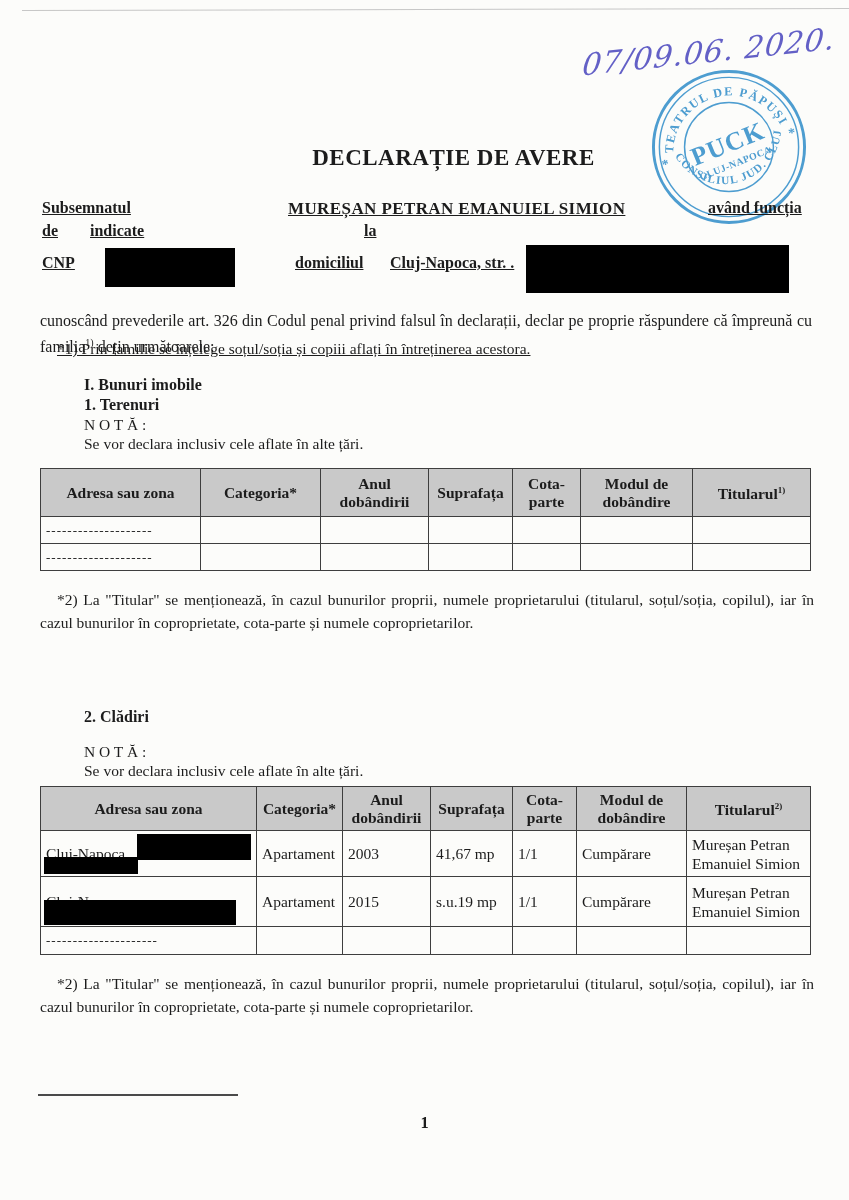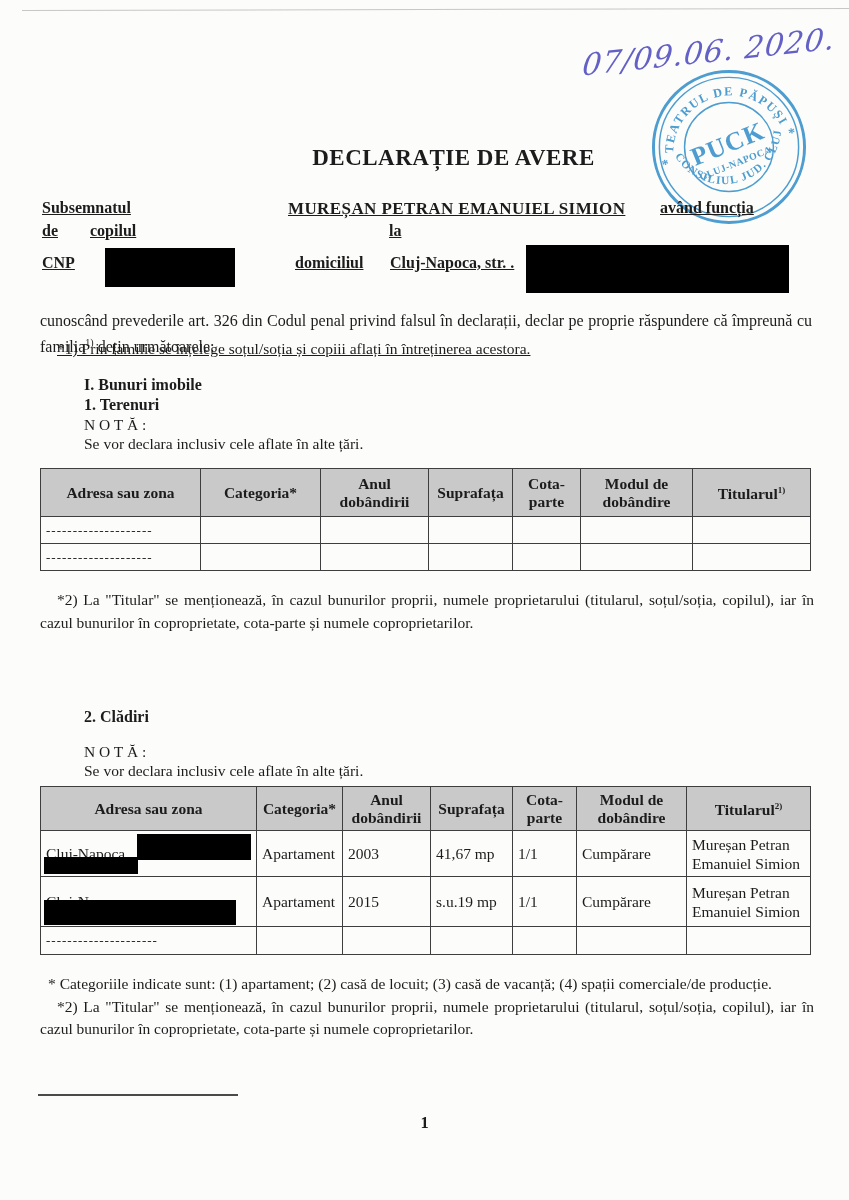--- a/index.html
+++ b/index.html
@@ -84,25 +84,25 @@
     <g fill="#3f95cd" transform="rotate(-22 80 80)">
       <text x="80" y="85" text-anchor="middle" font-size="26" font-weight="bold" letter-spacing="1">PUCK</text>
       <text x="80" y="101" text-anchor="middle" font-size="10" font-weight="bold" letter-spacing=".5">CLUJ-NAPOCA</text>
     </g>
   </svg>
 
   <div class="title">DECLARAȚIE DE AVERE</div>
 
   <span class="abs b" style="left:42px;top:199px;">Subsemnatul</span>
   <span class="abs b" style="left:288px;top:199px;font-size:17px;letter-spacing:.4px;">MUREȘAN PETRAN EMANUIEL SIMION</span>
-  <span class="abs b" style="left:660px;top:199px;">având funcția</span>
+  <span class="abs b" style="left:708px;top:199px;">având funcția</span>
 
   <span class="abs b" style="left:42px;top:222px;">de</span>
-  <span class="abs b" style="left:90px;top:222px;">copilul</span>
-  <span class="abs b" style="left:389px;top:222px;">la</span>
+  <span class="abs b" style="left:90px;top:222px;">indicate</span>
+  <span class="abs b" style="left:364px;top:222px;">la</span>
 
   <span class="abs b" style="left:42px;top:254px;">CNP</span>
   <span class="redact abs" style="left:105px;top:248px;width:130px;height:39px;"></span>
   <span class="abs b" style="left:295px;top:254px;">domiciliul</span>
   <span class="abs b" style="left:390px;top:254px;">Cluj-Napoca, str. .</span>
   <span class="redact abs" style="left:526px;top:245px;width:263px;height:48px;"></span>
 
   <p class="decl"><span>cunoscând prevederile art. 326 din Codul penal privind falsul în declarații, declar pe proprie răspundere că împreună cu familia</span><sup>1)</sup><span> dețin următoarele:</span></p>
 
   <div class="note-line abs" style="left:40px;top:340px;width:772px;text-indent:17px;">*1) Prin familie se înțelege soțul/soția și copiii aflați în întreținerea acestora.</div>
@@ -212,20 +212,19 @@
       <td></td>
       <td></td>
       <td></td>
       <td></td>
       <td></td>
     </tr>
   </tbody>
     </table>
 
   <div class="notes" id="notes2">
-    <p class="ind8">* Categoriile indicate sunt: (1) apartament; (2) casă de locuit; (3) casă de vacanță; (4) spații comerciale/de producție.</p>
     <p class="ind16">*2) La "Titular" se menționează, în cazul bunurilor proprii, numele proprietarului (titularul, soțul/soția, copilul), iar în cazul bunurilor în coproprietate, cota-parte și numele coproprietarilor.</p>
   </div>
 
   <div class="divider"></div>
   <div class="pageno">1</div>
 
 </div>
 
 </body></html>

